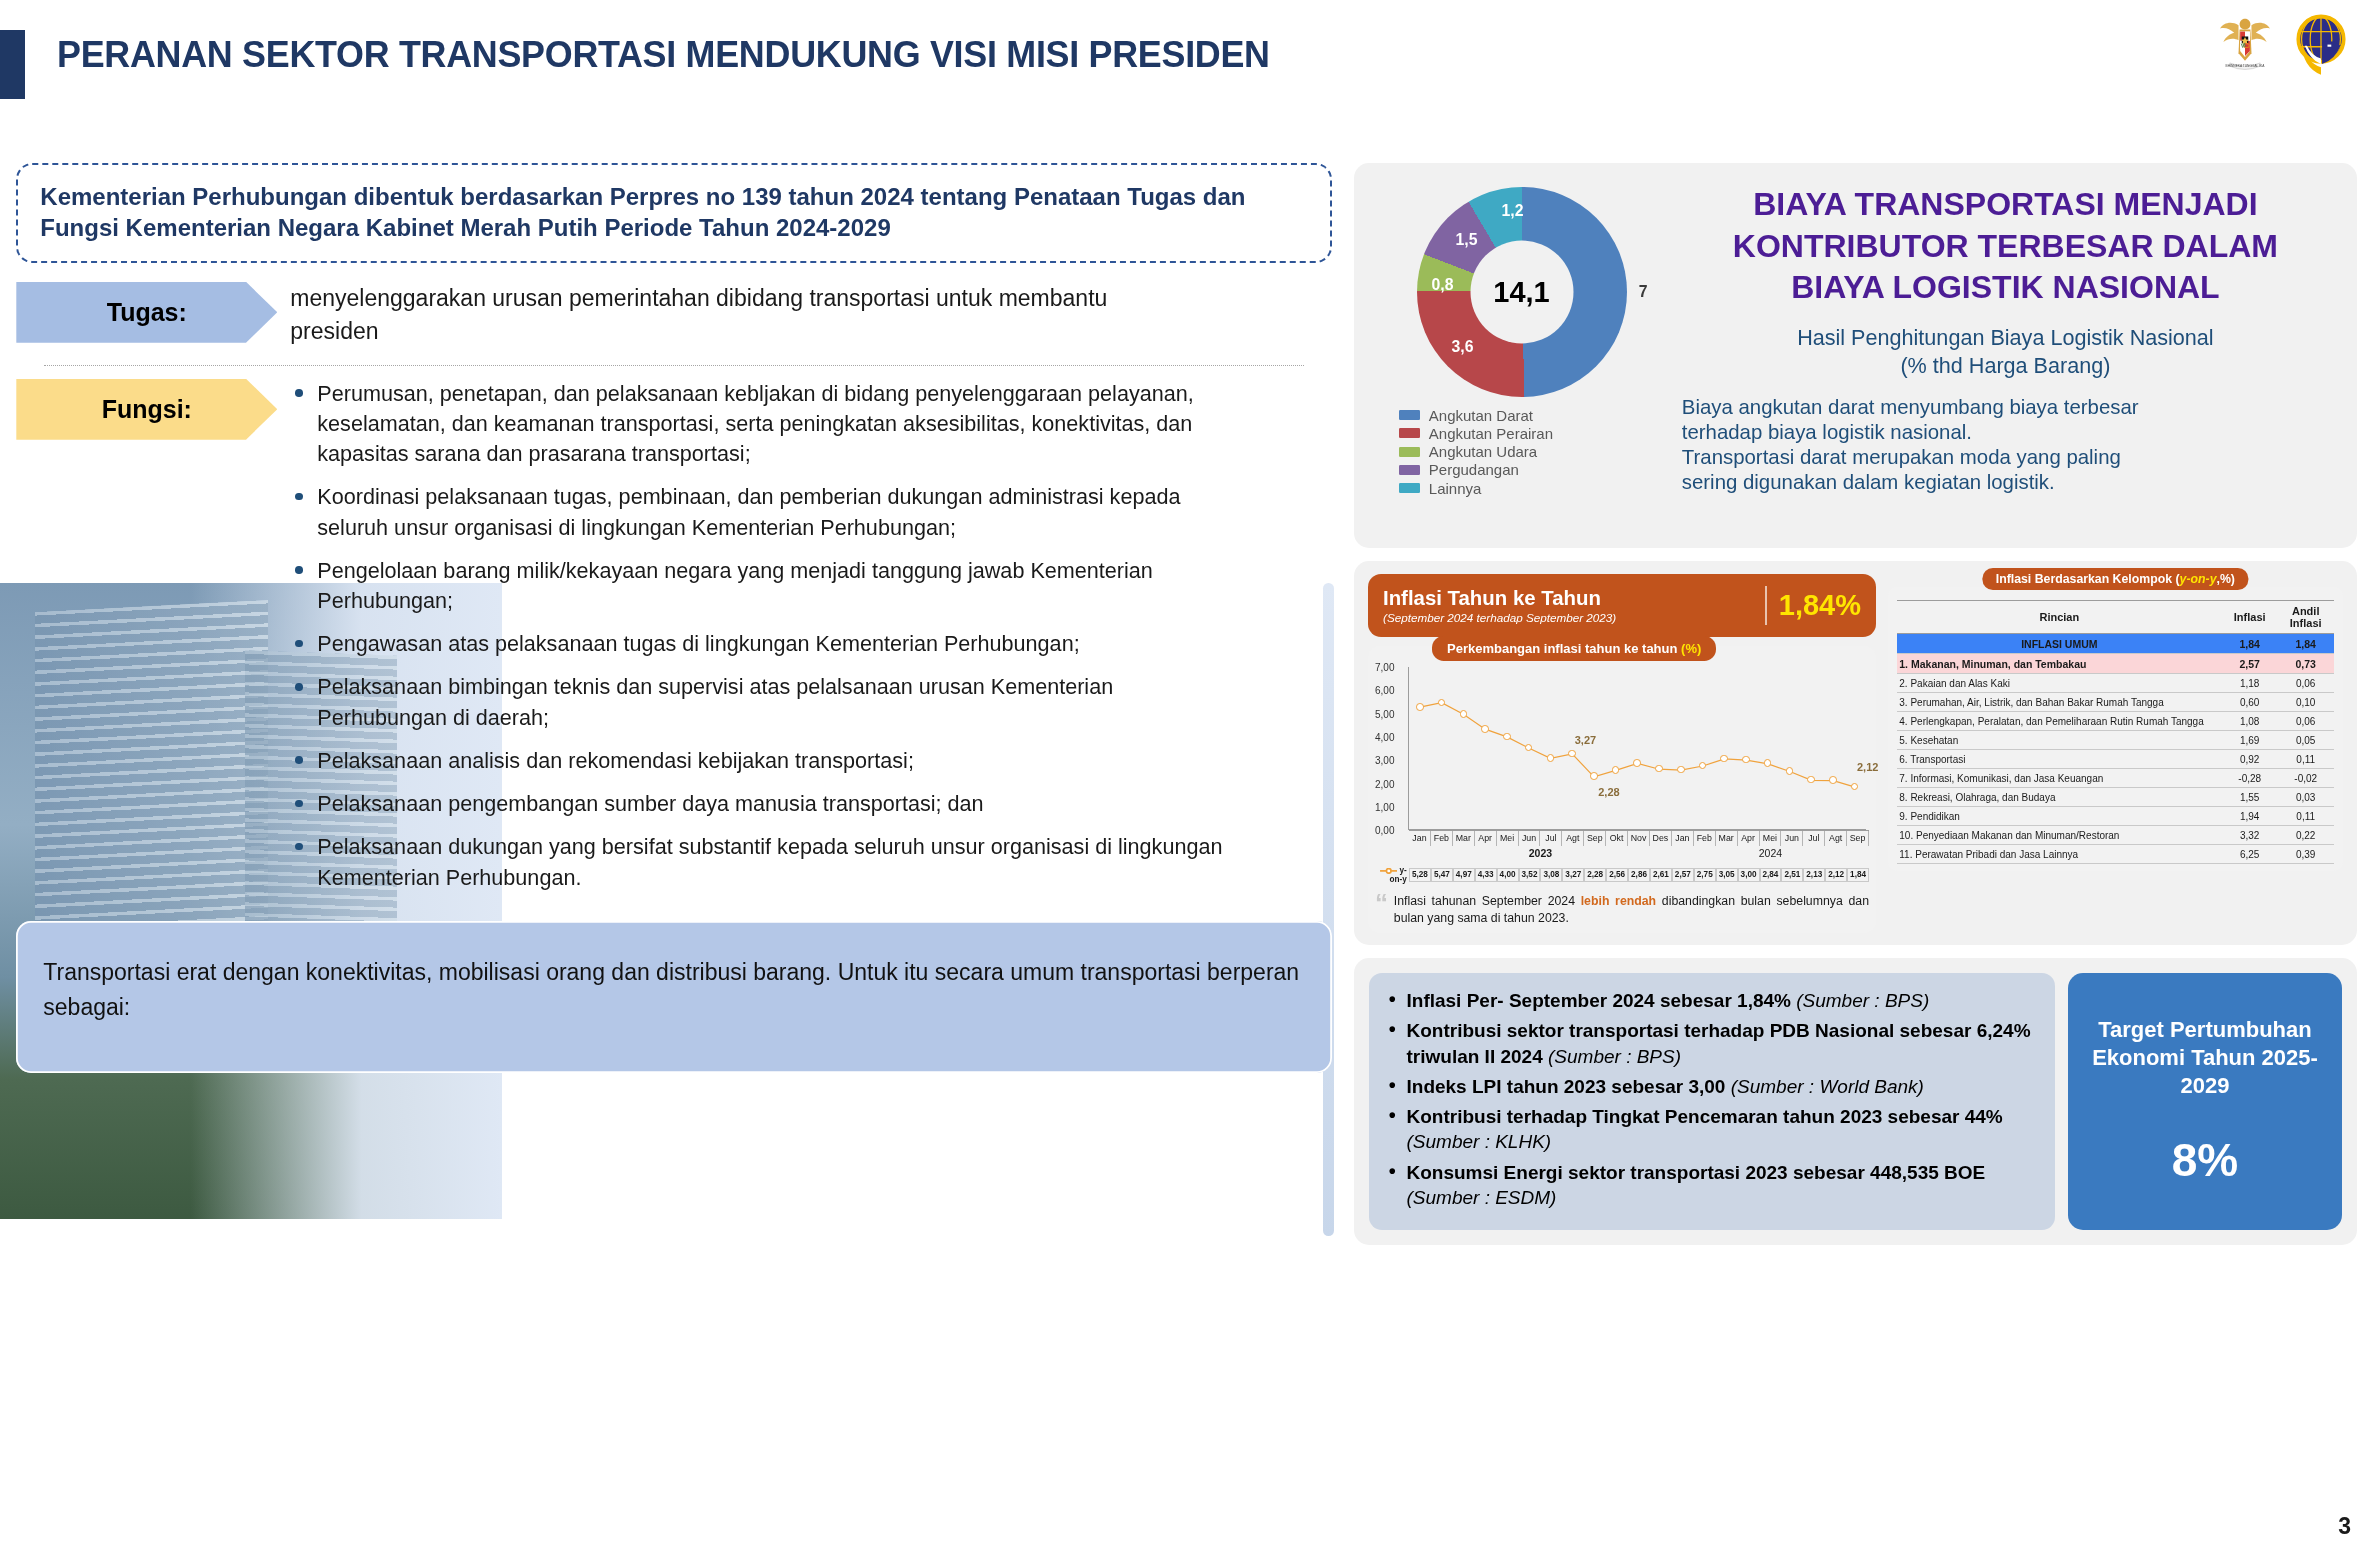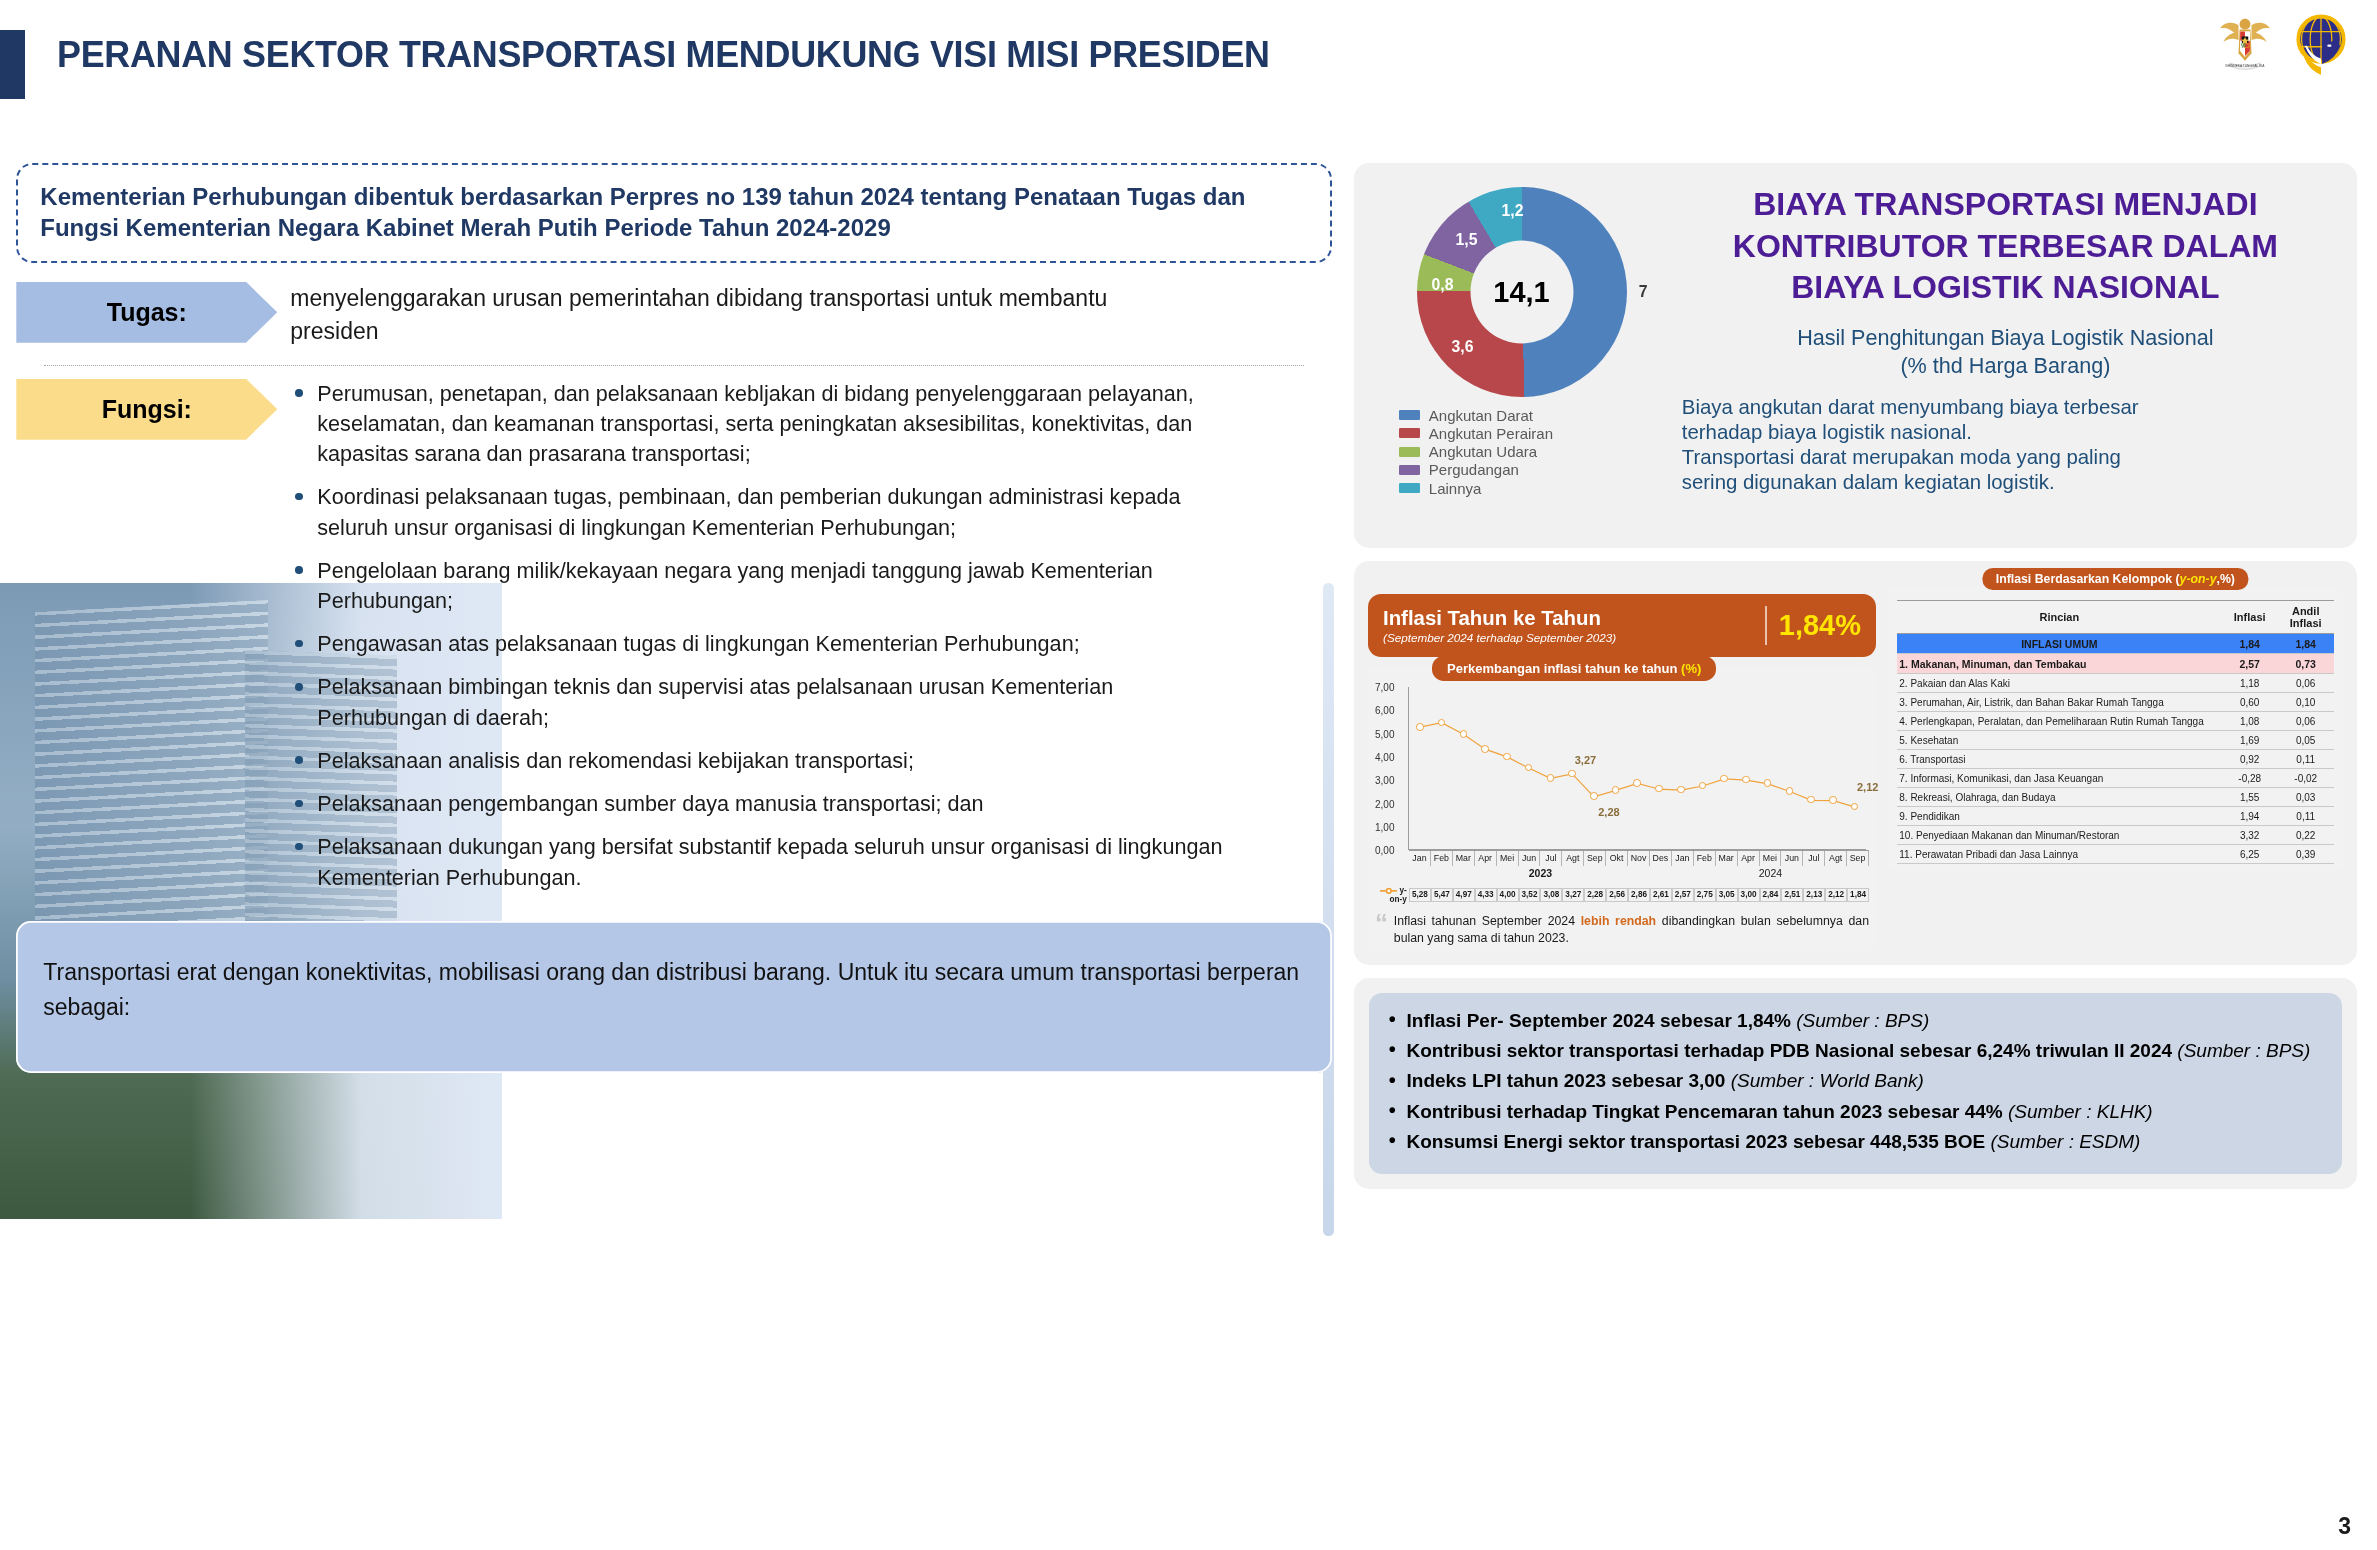--- a/index.html
+++ b/index.html
@@ -138,21 +138,21 @@
     line-height:1.30; font-family:"Liberation Sans", sans-serif;
   }
   .rt-sub {
     text-align:center; font-size:21.6px; color:#1f4e79; line-height:1.30;
     margin-top:15px;
   }
   .rt-body { font-size:20.4px; color:#1f4e79; line-height:1.22; margin-top:15px; }
 
   
   .panel-mid { margin-top:13px; padding:13px 14px 11.7px 14px; display:flex; gap:11.7px; }
-  .infl-left { width:508px;margin-top:20px; }
+  .infl-left { width:508px; }
   .infl-hdr {
     background:#c1531c; border-radius:13px; height:63px;
     display:flex; align-items:center; padding:0 15px; color:#fff;
   }
   .infl-hdr .lbl { flex:1; }
   .infl-hdr .l1 { font-size:20.4px; font-weight:bold; }
   .infl-hdr .l2 { font-size:11.7px; font-style:italic; margin-top:1.8px; }
   .infl-hdr .sep { width:1.8px; height:39px; background:rgba(255,255,255,.65); margin:0 11.7px;}
   .infl-hdr .big { font-size:29px; font-weight:bold; color:#ffe500; }
 
@@ -564,17 +564,21 @@
   <div class="panel-bot">
     <div class="bul-box">
       <ul id="sumBullets">
           <li><span>Inflasi Per- September 2024 sebesar 1,84% </span><span class="it">(Sumber : BPS)</span></li>
           <li><span>Kontribusi sektor transportasi terhadap PDB Nasional sebesar 6,24% triwulan II 2024 </span><span class="it">(Sumber : BPS)</span></li>
           <li><span>Indeks LPI tahun 2023 sebesar 3,00 </span><span class="it">(Sumber : World Bank)</span></li>
           <li><span>Kontribusi terhadap Tingkat Pencemaran tahun 2023 sebesar 44% </span><span class="it">(Sumber : KLHK)</span></li>
           <li><span>Konsumsi Energi sektor transportasi 2023 sebesar 448,535 BOE </span><span class="it">(Sumber : ESDM)</span></li>
         </ul>
     </div>
+    <div class="target">
+      <div class="tt">Target Pertumbuhan Ekonomi Tahun 2025-2029</div>
+      <div class="tv">8%</div>
+    </div>
   </div>
 </div>
 
 <div class="pagenum">3</div>
 
 
 </body></html>

